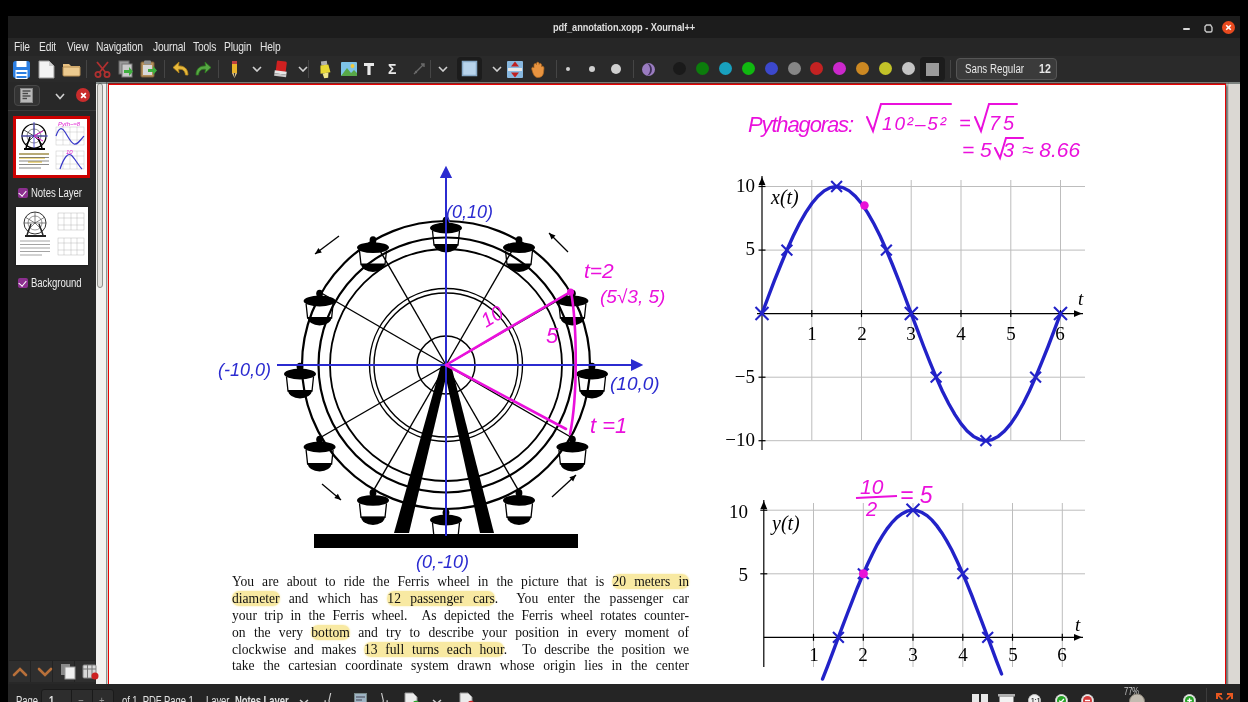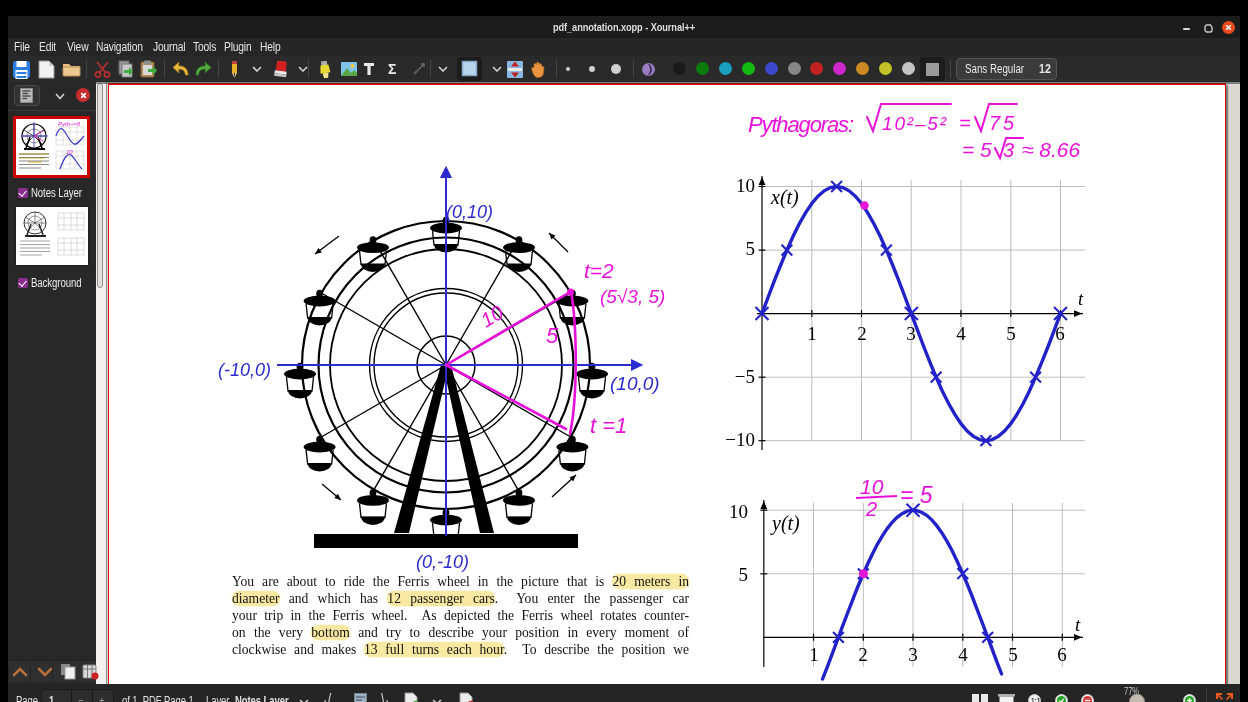--- a/index.html
+++ b/index.html
@@ -410,20 +410,21 @@
           </g>
         </svg>
 </div>
 </div>
 <div class="ptext">
  <div>You are about to ride the Ferris wheel in the picture that is <span class="hl">20 meters in</span></div>
  <div><span class="hl">diameter</span> and which has <span class="hl">12 passenger cars</span>.&nbsp; You enter the passenger car</div>
  <div>your trip in the Ferris wheel.&nbsp; As depicted the Ferris wheel rotates counter-</div>
  <div>on the very <span class="hl">bottom</span> and try to describe your position in every moment of</div>
  <div>clockwise and makes <span class="hl">13 full turns each hour</span>.&nbsp; To describe the position we</div>
+ <div>take the cartesian coordinate system drawn whose origin lies in the center</div>
 </div>
 <svg class="ov" width="1248" height="702" viewBox="0 0 1248 702" id="ovsvg">
 <g id="wheel" stroke="#000" fill="none">
 <line x1="446" y1="365.0" x2="590.0" y2="365.0" stroke-width="1.4"></line>
 <line x1="446" y1="365.0" x2="570.7" y2="293.0" stroke-width="1.4"></line>
 <line x1="446" y1="365.0" x2="518.0" y2="240.3" stroke-width="1.4"></line>
 <line x1="446" y1="365.0" x2="446.0" y2="221.0" stroke-width="1.4"></line>
 <line x1="446" y1="365.0" x2="374.0" y2="240.3" stroke-width="1.4"></line>
 <line x1="446" y1="365.0" x2="321.3" y2="293.0" stroke-width="1.4"></line>
 <line x1="446" y1="365.0" x2="302.0" y2="365.0" stroke-width="1.4"></line>

